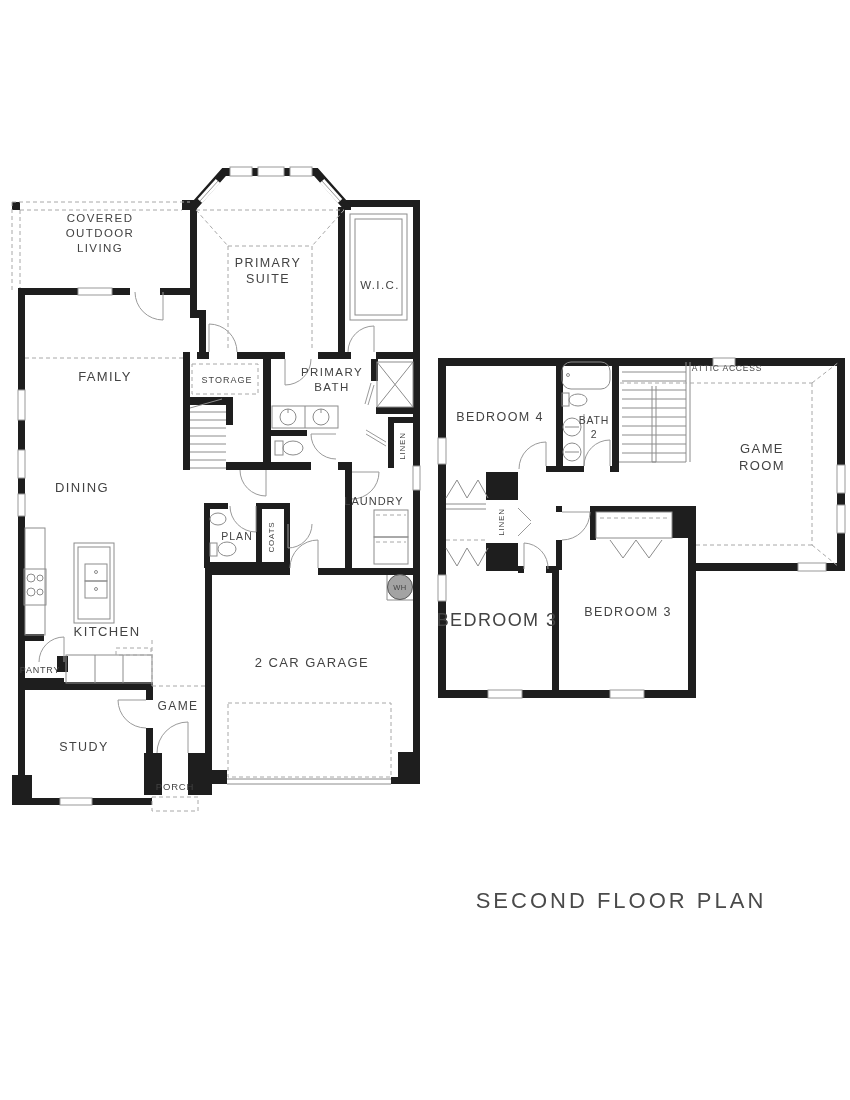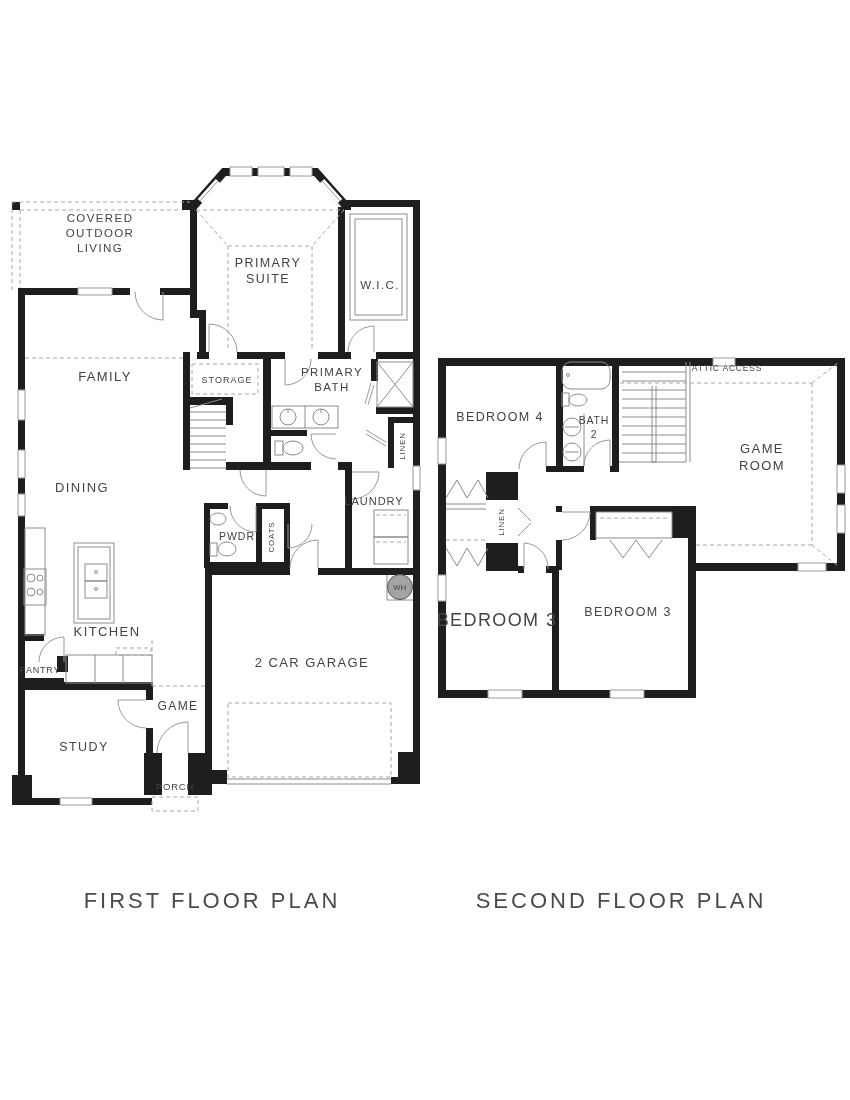--- a/index.html
+++ b/index.html
@@ -395,21 +395,21 @@
 <div class="lbl" style="left:268px;top:271px;font-size:12.5px">PRIMARY
 SUITE</div>
 <div class="lbl" style="left:380px;top:285px;font-size:11.5px">W.I.C.</div>
 <div class="lbl" style="left:105px;top:377px;font-size:13px">FAMILY</div>
 <div class="lbl" style="left:227px;top:381px;font-size:9px;letter-spacing:1px">STORAGE</div>
 <div class="lbl" style="left:332px;top:380px;font-size:11.5px">PRIMARY
 BATH</div>
 <div class="lbl v" style="left:403px;top:446px;font-size:8px">LINEN</div>
 <div class="lbl" style="left:82px;top:488px;font-size:13px">DINING</div>
 <div class="lbl" style="left:374px;top:501px;font-size:11px;letter-spacing:1px">LAUNDRY</div>
-<div class="lbl" style="left:237px;top:537px;font-size:10.5px;letter-spacing:1px">PWDR</div>
+<div class="lbl" style="left:237px;top:537px;font-size:10.5px;letter-spacing:1px">PLAN</div>
 <div class="lbl v" style="left:272px;top:537px;font-size:8px">COATS</div>
 <div class="lbl" style="left:107px;top:632px;font-size:13px">KITCHEN</div>
 <div class="lbl" style="left:40px;top:671px;font-size:9px;letter-spacing:0.8px">PANTRY</div>
 <div class="lbl" style="left:312px;top:663px;font-size:13px">2 CAR GARAGE</div>
 <div class="lbl" style="left:178px;top:707px;font-size:12px">GAME</div>
 <div class="lbl" style="left:84px;top:747px;font-size:12.5px">STUDY</div>
 <div class="lbl" style="left:175px;top:787px;font-size:9.5px;letter-spacing:0.8px">PORCH</div>
 <div class="wh-circle" style="left:400px;top:587px">
   <span>WH</span>
 </div>
@@ -417,16 +417,15 @@
 <div class="lbl" style="left:500px;top:417px;font-size:12.5px">BEDROOM 4</div>
 <div class="lbl" style="left:594px;top:428px;font-size:10.5px;letter-spacing:0.8px">BATH
 2</div>
 <div class="lbl" style="left:727px;top:369px;font-size:8.5px;letter-spacing:0.8px">ATTIC ACCESS</div>
 <div class="lbl" style="left:762px;top:458px;font-size:13px">GAME
 ROOM</div>
 <div class="lbl v" style="left:502px;top:522px;font-size:8px">LINEN</div>
 <div class="lbl" style="left:497px;top:621px;font-size:18px">BEDROOM 3</div>
 <div class="lbl" style="left:628px;top:612px;font-size:12.5px">BEDROOM 3</div>
 
-<div class="title" style="left:212px;top:901px">FIRST FLOOR PLAN</div>
 <div class="title" style="left:621px;top:901px">SECOND FLOOR PLAN</div>
 
 </div>
 
 </body></html>

